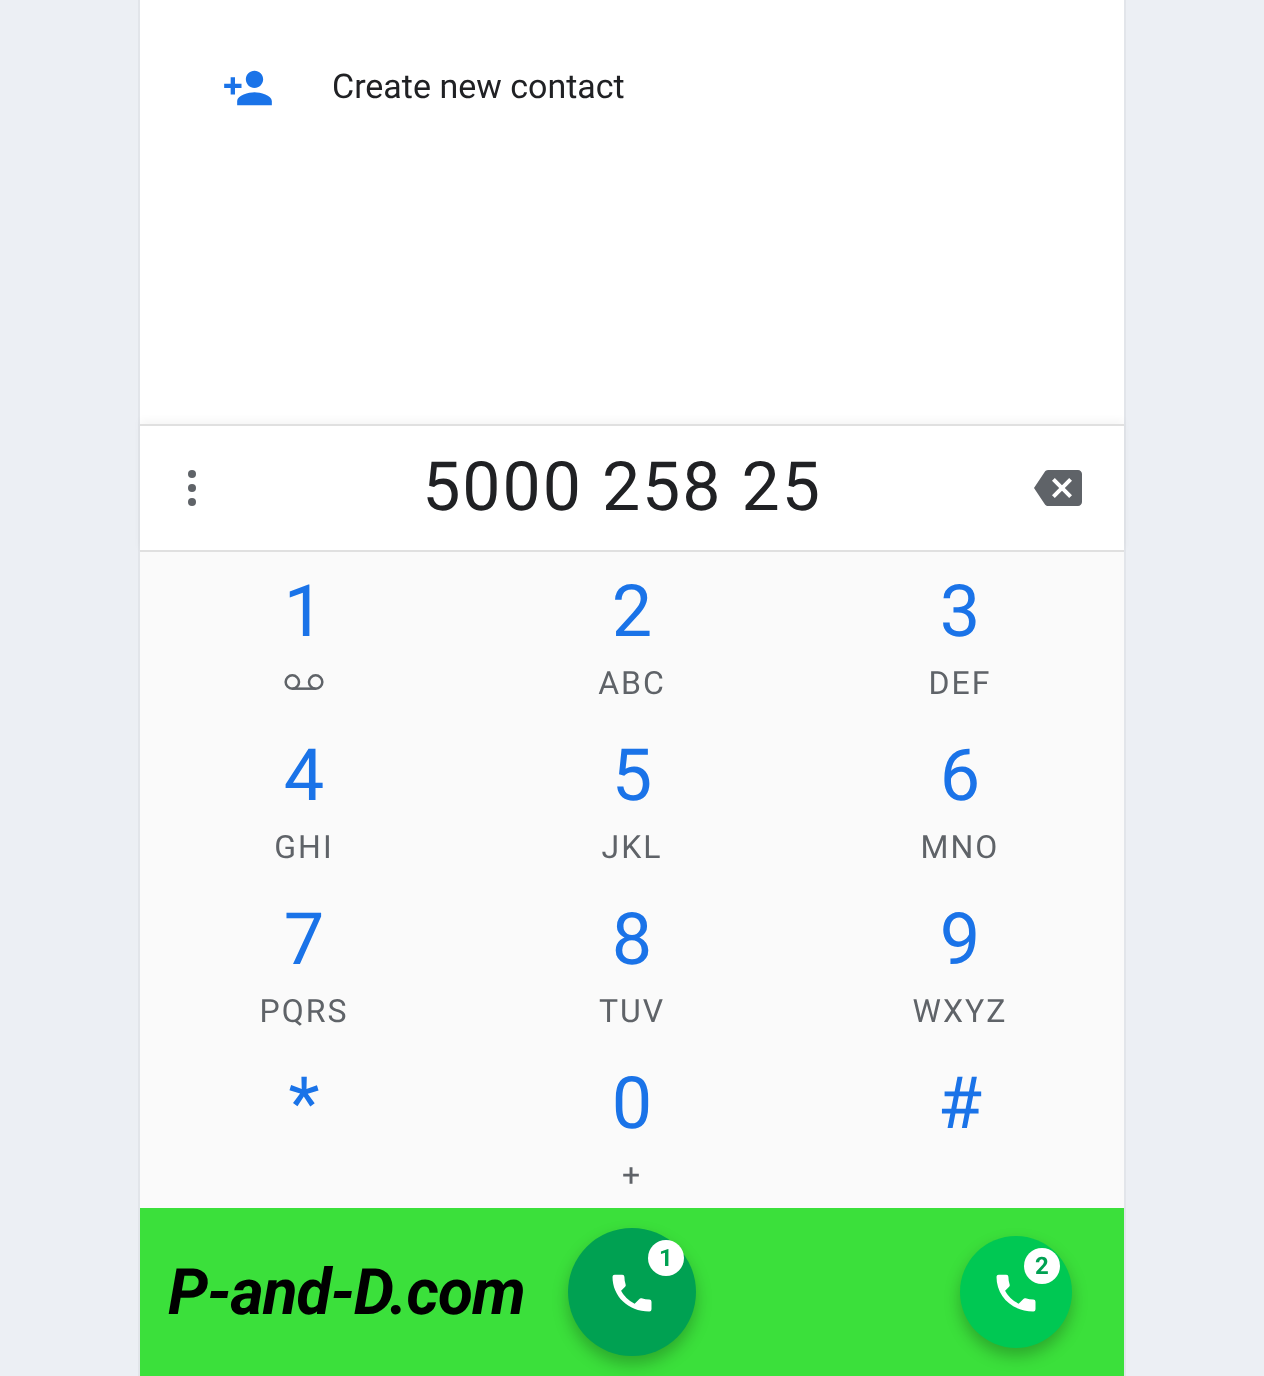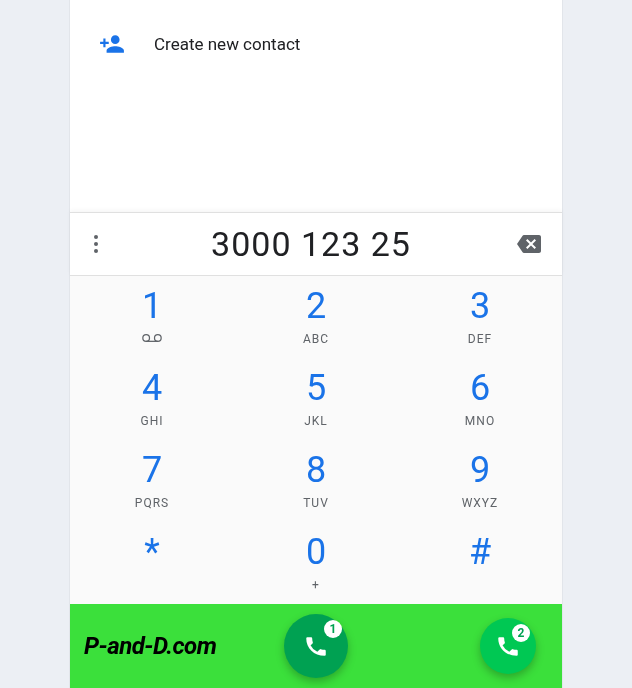--- a/index.html
+++ b/index.html
@@ -18,21 +18,21 @@
   width: 492px;
   height: 688px;
   background: #fff;
   box-shadow: 0 0 0 1px rgba(0,0,0,0.04);
 }
 .actions { padding-top: 8px; }
 .action-row {
   display: flex;
   align-items: center;
   height: 72px;
-  padding-left: 28px;
+  padding-left: 40px;
   gap: 28px;
   cursor: pointer;
 }
 .action-row .icon { width: 28px; height: 28px; display: flex; align-items: center; justify-content: center; }
 .action-row .icon svg { width: 26px; height: 26px; fill: #1a73e8; }
 .action-label { font-size: 17px; color: #202124; }
 .number-bar {
   position: absolute;
   left: 0; right: 0;
   top: 212px;
@@ -69,33 +69,33 @@
 }
 .key {
   display: flex;
   flex-direction: column;
   align-items: center;
   justify-content: center;
   cursor: pointer;
   user-select: none;
 }
 .key .digit { font-size: 36px; color: #1a73e8; font-weight: 400; line-height: 1; }
-.key .sub { font-size: 12px; color: #5f6368; letter-spacing: 1px; margin-top: 8px; height: 14px; }
+.key .sub { font-size: 16px; color: #5f6368; letter-spacing: 1px; margin-top: 8px; height: 14px; }
 .key .vm svg { width: 20px; height: 12px; fill: none; stroke: #5f6368; stroke-width: 1.5; }
 .bottom-bar {
   position: absolute;
   left: 0; right: 0; bottom: 0;
   height: 84px;
   background: #3be03b;
   display: flex;
   align-items: center;
 }
 .brand {
   flex: 1;
-  font-size: 24px;
+  font-size: 32px;
   font-weight: 700;
   font-style: italic;
   color: #000;
   padding-left: 14px;
   letter-spacing: -0.5px;
 }
 .fab {
   position: absolute;
   width: 64px; height: 64px;
   border-radius: 50%;
@@ -144,21 +144,21 @@
       <span class="action-label">Create new contact</span>
     </div>
   </div>
 
   <div class="number-bar">
     <div class="menu-dots">
       <span></span>
         <span></span>
         <span></span>
     </div>
-    <div class="dialed">3000 123 25</div>
+    <div class="dialed">5000 258 25</div>
     <div class="backspace">
       <svg viewBox="0 0 24 24">
           <path d="M22 3H7c-.69 0-1.23.35-1.59.88L0 12l5.41 8.11c.36.53.9.89 1.59.89h15c1.1 0 2-.9 2-2V5c0-1.1-.9-2-2-2zm-3 12.59L17.59 17 14 13.41 10.41 17 9 15.59 12.59 12 9 8.41 10.41 7 14 10.59 17.59 7 19 8.41 15.41 12 19 15.59z"></path>
         </svg>
     </div>
   </div>
 
   <div class="dialpad">
     <div class="key">
       <span class="digit">1</span>

